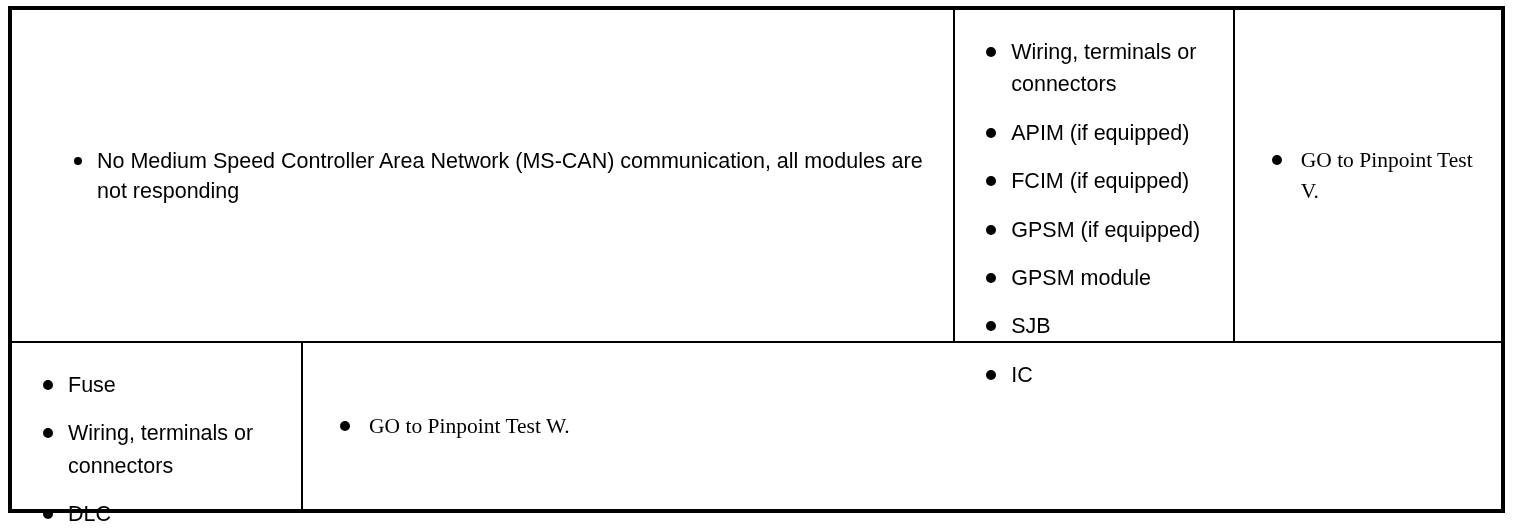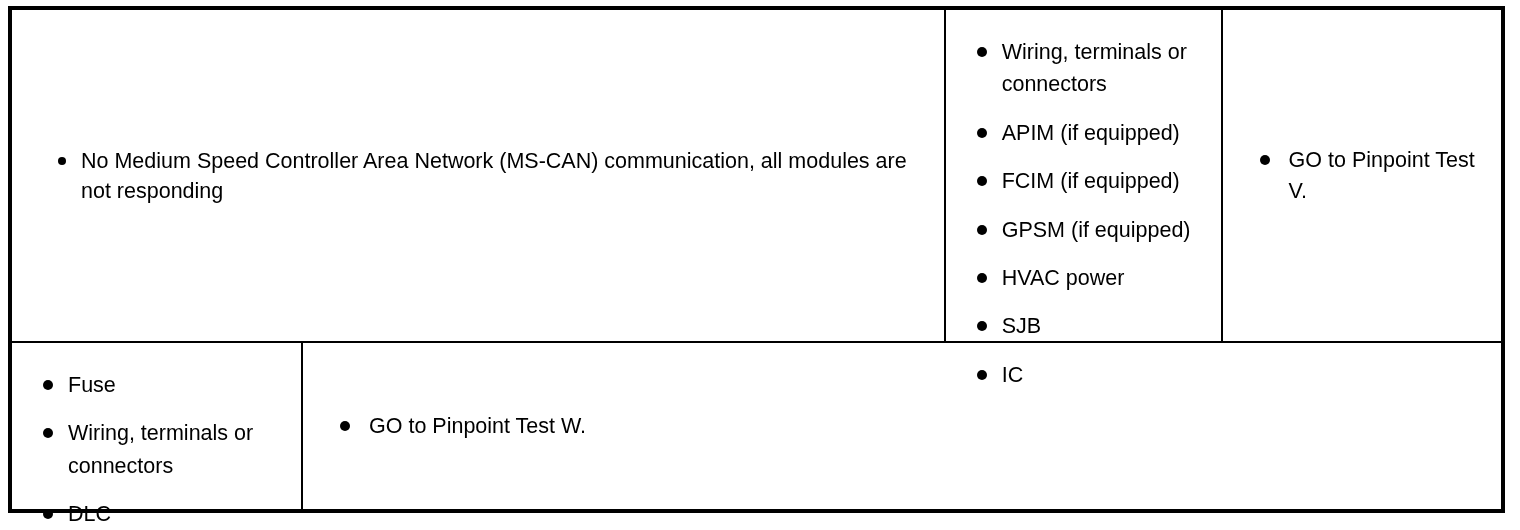--- a/index.html
+++ b/index.html
@@ -53,32 +53,33 @@
   .cell {
     box-sizing: border-box;
     position: relative;
     display: flex;
     flex-direction: column;
     justify-content: center;
   }
   .cell-symptom {
     width: 982px;
     border-right: 2px solid #000000;
-    padding-left: 26px;
+    padding-left: 42px;
     padding-right: 12px;
   }
   .cell-possible {
     width: 291px;
     border-right: 2px solid #000000;
     padding-left: 8px;
     padding-right: 6px;
   }
   .cell-action {
     flex: 1 1 auto;
     padding-left: 20px;
+    font-family: Liberation Serif, serif;
   }
 
   
   .row-first .cell-possible,
   .row-second .cell-possible {
     justify-content: flex-start;
     padding-top: 10px;
   }
 
   
@@ -167,21 +168,21 @@
           <li>
             <span class="bullet-text">APIM (if equipped)</span>
           </li>
           <li>
             <span class="bullet-text">FCIM (if equipped)</span>
           </li>
           <li>
             <span class="bullet-text">GPSM (if equipped)</span>
           </li>
           <li>
-            <span class="bullet-text">HVAC power</span>
+            <span class="bullet-text">GPSM module</span>
           </li>
           <li>
             <span class="bullet-text">SJB</span>
           </li>
           <li>
             <span class="bullet-text">IC</span>
           </li>
         </ul>
       </div>
 

